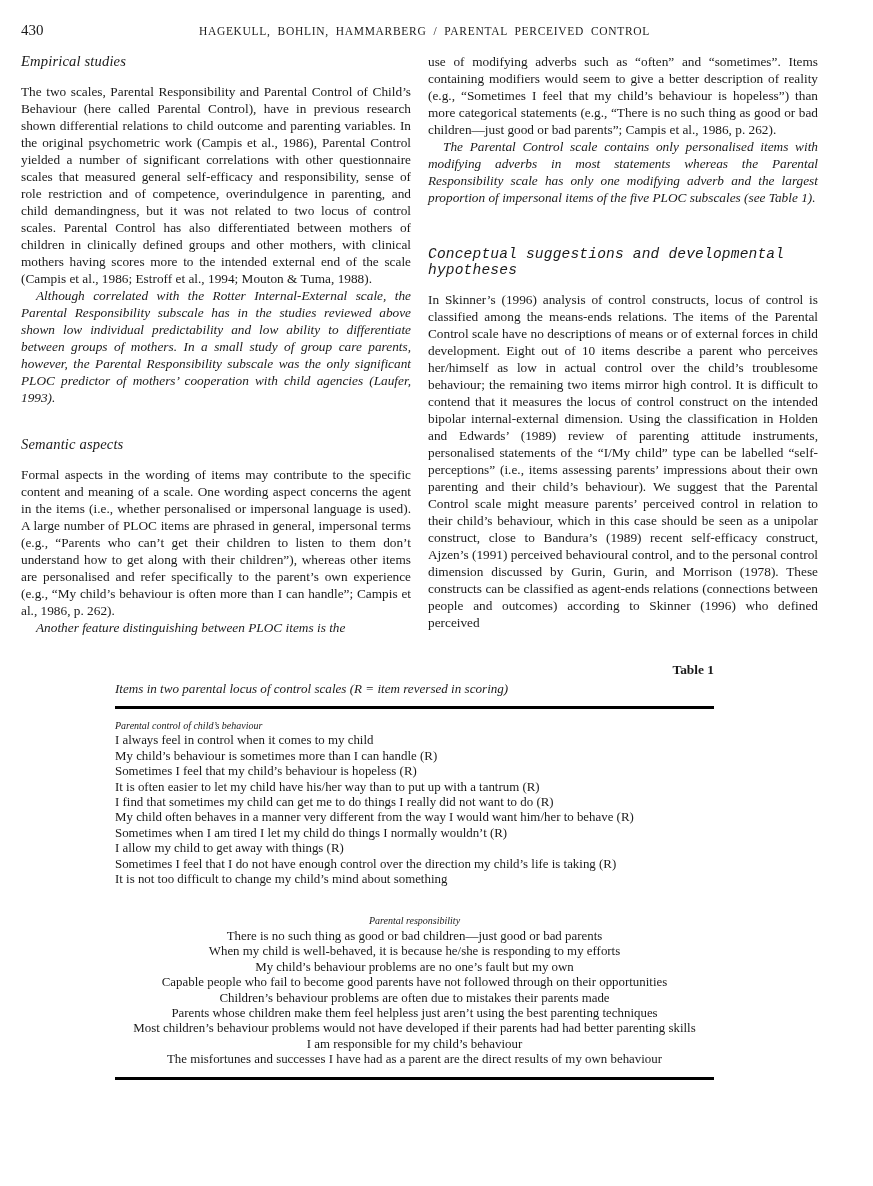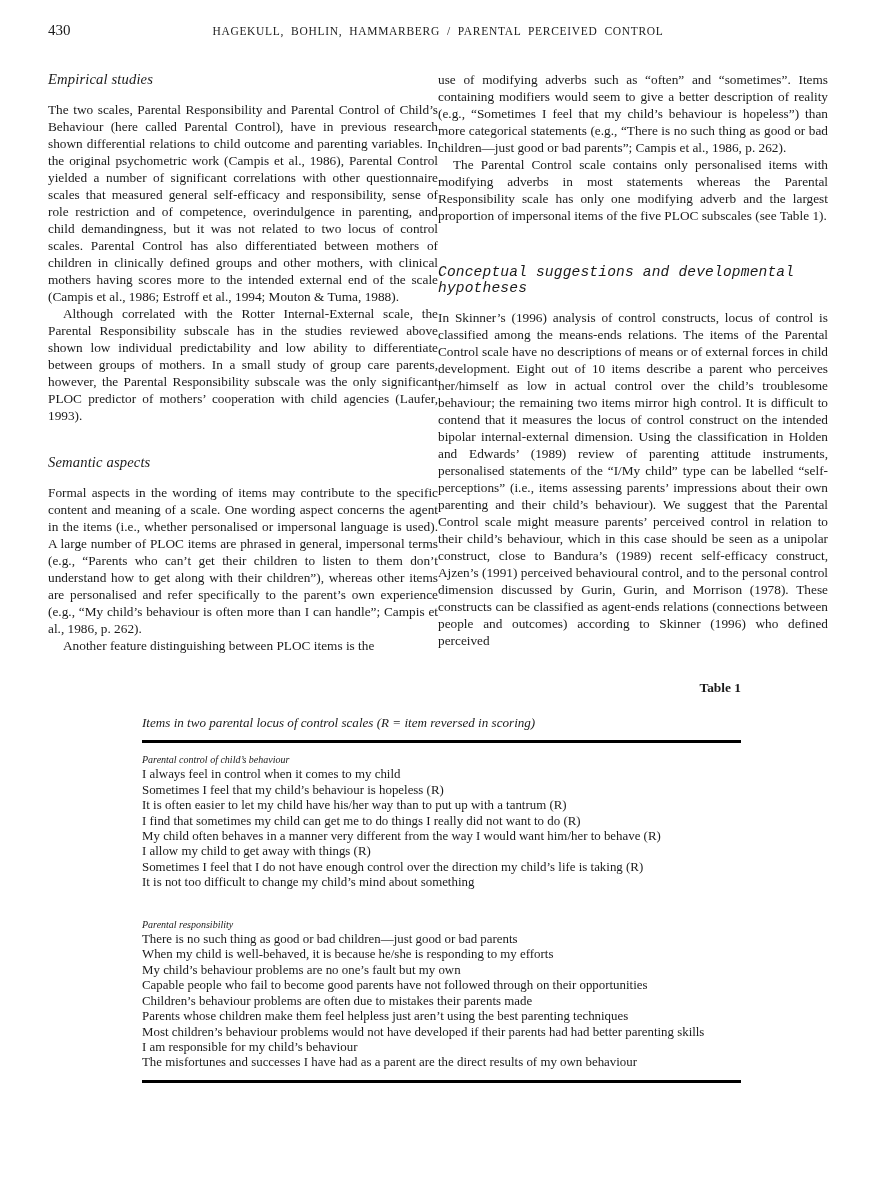--- a/index.html
+++ b/index.html
@@ -9,21 +9,21 @@
   }
   body {
     width: 873px;
     height: 1186px;
     overflow: hidden;
     color: #1a1a1a;
     font-family: "Liberation Serif", "DejaVu Serif", serif;
     position: relative;
   }
   .content {
-    padding: 22px 45px 0 48px;
+    padding: 22px 45px 0 21px;
   }
   
   .page-header {
     display: flex;
     align-items: baseline;
   }
   .page-num {
     width: 70px;
     font-size: 15px;
   }
@@ -32,32 +32,33 @@
     text-align: center;
     font-size: 11.5px;
     letter-spacing: 0.06em;
     word-spacing: 0.30em;
   }
   .head-spacer { width: 70px; }
 
   
   .columns {
     display: flex;
-    margin-top: 32px;
+    gap: 17px;
+    margin-top: 14px;
   }
   .col {
     width: 390px;
   }
   .col p {
     margin: 0;
     font-size: 13.3px;
     line-height: 17px;
     text-align: justify;
   }
-  .col p.indent { text-indent: 15px; }
+  .col p.indent { text-indent: 15px; font-style: italic; }
   h2.section-heading {
     font-weight: normal;
     font-style: italic;
     font-size: 14.6px;
     margin: 0 0 13px 0;
     letter-spacing: 0.01em;
   }
   h2.mid-heading { margin-top: 30px; }
   h2.big-gap { margin-top: 40px; font-family: Liberation Mono, monospace; }
 
@@ -69,30 +70,30 @@
   .table-label {
     font-weight: bold;
     font-size: 13.4px;
     line-height: 16px;
     text-align: right;
   }
   .table-caption {
     font-style: italic;
     font-size: 13.1px;
     line-height: 17px;
-    margin-top: 18px;
+    margin-top: 2px;
   }
   .rule-thick {
     border: none;
     border-top: 3px solid #000;
     margin: 9px 0 0 0;
   }
   .rule-bottom { margin-top: 9px; }
   .tbl-section { margin-top: 9px; }
-  .tbl-section.second { margin-top: 26px; }
+  .tbl-section.second { margin-top: 26px; text-align: center; }
   .tbl-section-title {
     font-style: italic;
     font-size: 10px;
     line-height: 15.4px;
   }
   .tbl-item {
     font-size: 12.9px;
     line-height: 15.4px;
     white-space: nowrap;
   }
@@ -129,24 +130,26 @@
   </div>
 
   <div class="table-wrap">
     <div class="table-label">Table 1</div>
     <div class="table-caption">Items in two parental locus of control scales (R = item reversed in scoring)</div>
     <hr class="rule-thick">
 
     <div class="tbl-section">
       <div class="tbl-section-title">Parental control of child’s behaviour</div>
       <div class="tbl-item">I always feel in control when it comes to my child</div>
+      <div class="tbl-item">My child’s behaviour is sometimes more than I can handle (R)</div>
       <div class="tbl-item">Sometimes I feel that my child’s behaviour is hopeless (R)</div>
       <div class="tbl-item">It is often easier to let my child have his/her way than to put up with a tantrum (R)</div>
       <div class="tbl-item">I find that sometimes my child can get me to do things I really did not want to do (R)</div>
       <div class="tbl-item">My child often behaves in a manner very different from the way I would want him/her to behave (R)</div>
+      <div class="tbl-item">Sometimes when I am tired I let my child do things I normally wouldn’t (R)</div>
       <div class="tbl-item">I allow my child to get away with things (R)</div>
       <div class="tbl-item">Sometimes I feel that I do not have enough control over the direction my child’s life is taking (R)</div>
       <div class="tbl-item">It is not too difficult to change my child’s mind about something</div>
     </div>
 
     <div class="tbl-section second">
       <div class="tbl-section-title">Parental responsibility</div>
       <div class="tbl-item">There is no such thing as good or bad children—just good or bad parents</div>
       <div class="tbl-item">When my child is well-behaved, it is because he/she is responding to my efforts</div>
       <div class="tbl-item">My child’s behaviour problems are no one’s fault but my own</div>

